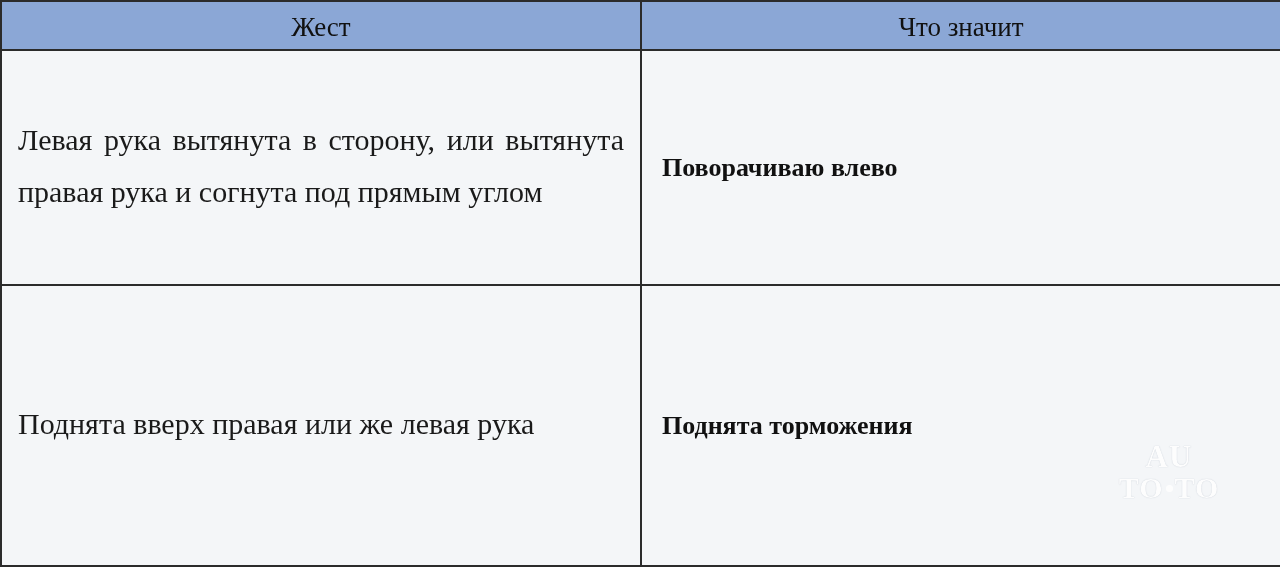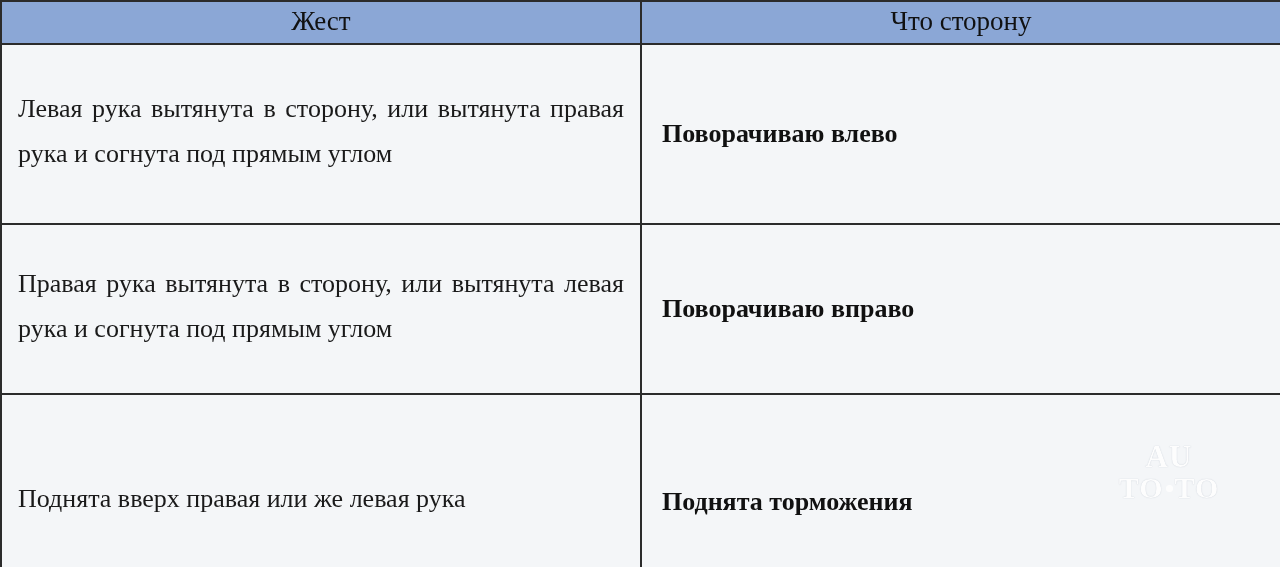--- a/index.html
+++ b/index.html
@@ -41,29 +41,29 @@
     vertical-align: middle;
     box-sizing: border-box;
   }
 
   table.gestures thead th {
     background: #8ba7d6;
     color: #111111;
     font-weight: normal;
     font-size: 27px;
     height: 34px;
-    padding: 4px 0 6px 0;
+    padding: 10px 0 6px 0;
     text-align: center;
     font-family: "Liberation Serif", serif;
   }
 
   td.gesture-cell {
     background: #f4f6f8;
     padding: 10px 16px 14px 16px;
-    font-size: 26px;
+    font-size: 30px;
     line-height: 1.72;
     text-align: justify;
     text-align-last: left;
     font-family: "Liberation Serif", serif;
     color: #1a1a1a;
   }
 
   td.meaning-cell {
     background: #f4f6f8;
     padding: 24px 20px;
@@ -117,31 +117,27 @@
 
 <div class="table-wrap">
   <table class="gestures">
     <colgroup>
       <col class="col-gesture">
       <col class="col-meaning">
     </colgroup>
     <thead>
       <tr>
         <th>Жест</th>
-        <th>Что сторону</th>
+        <th>Что значит</th>
       </tr>
     </thead>
     <tbody>
       <tr class="row-1">
         <td class="gesture-cell">Левая рука вытянута в сторону, или вытянута правая рука и согнута под прямым углом</td>
         <td class="meaning-cell">Поворачиваю влево</td>
-      </tr>
-      <tr class="row-2">
-        <td class="gesture-cell">Правая рука вытянута в сторону, или вытянута левая рука и согнута под прямым углом</td>
-        <td class="meaning-cell">Поворачиваю вправо</td>
       </tr>
       <tr class="row-3">
         <td class="gesture-cell">Поднята вверх правая или же левая рука</td>
         <td class="meaning-cell">Поднята торможения</td>
       </tr>
     </tbody>
   </table>
 </div>
 
 <div class="watermark">

